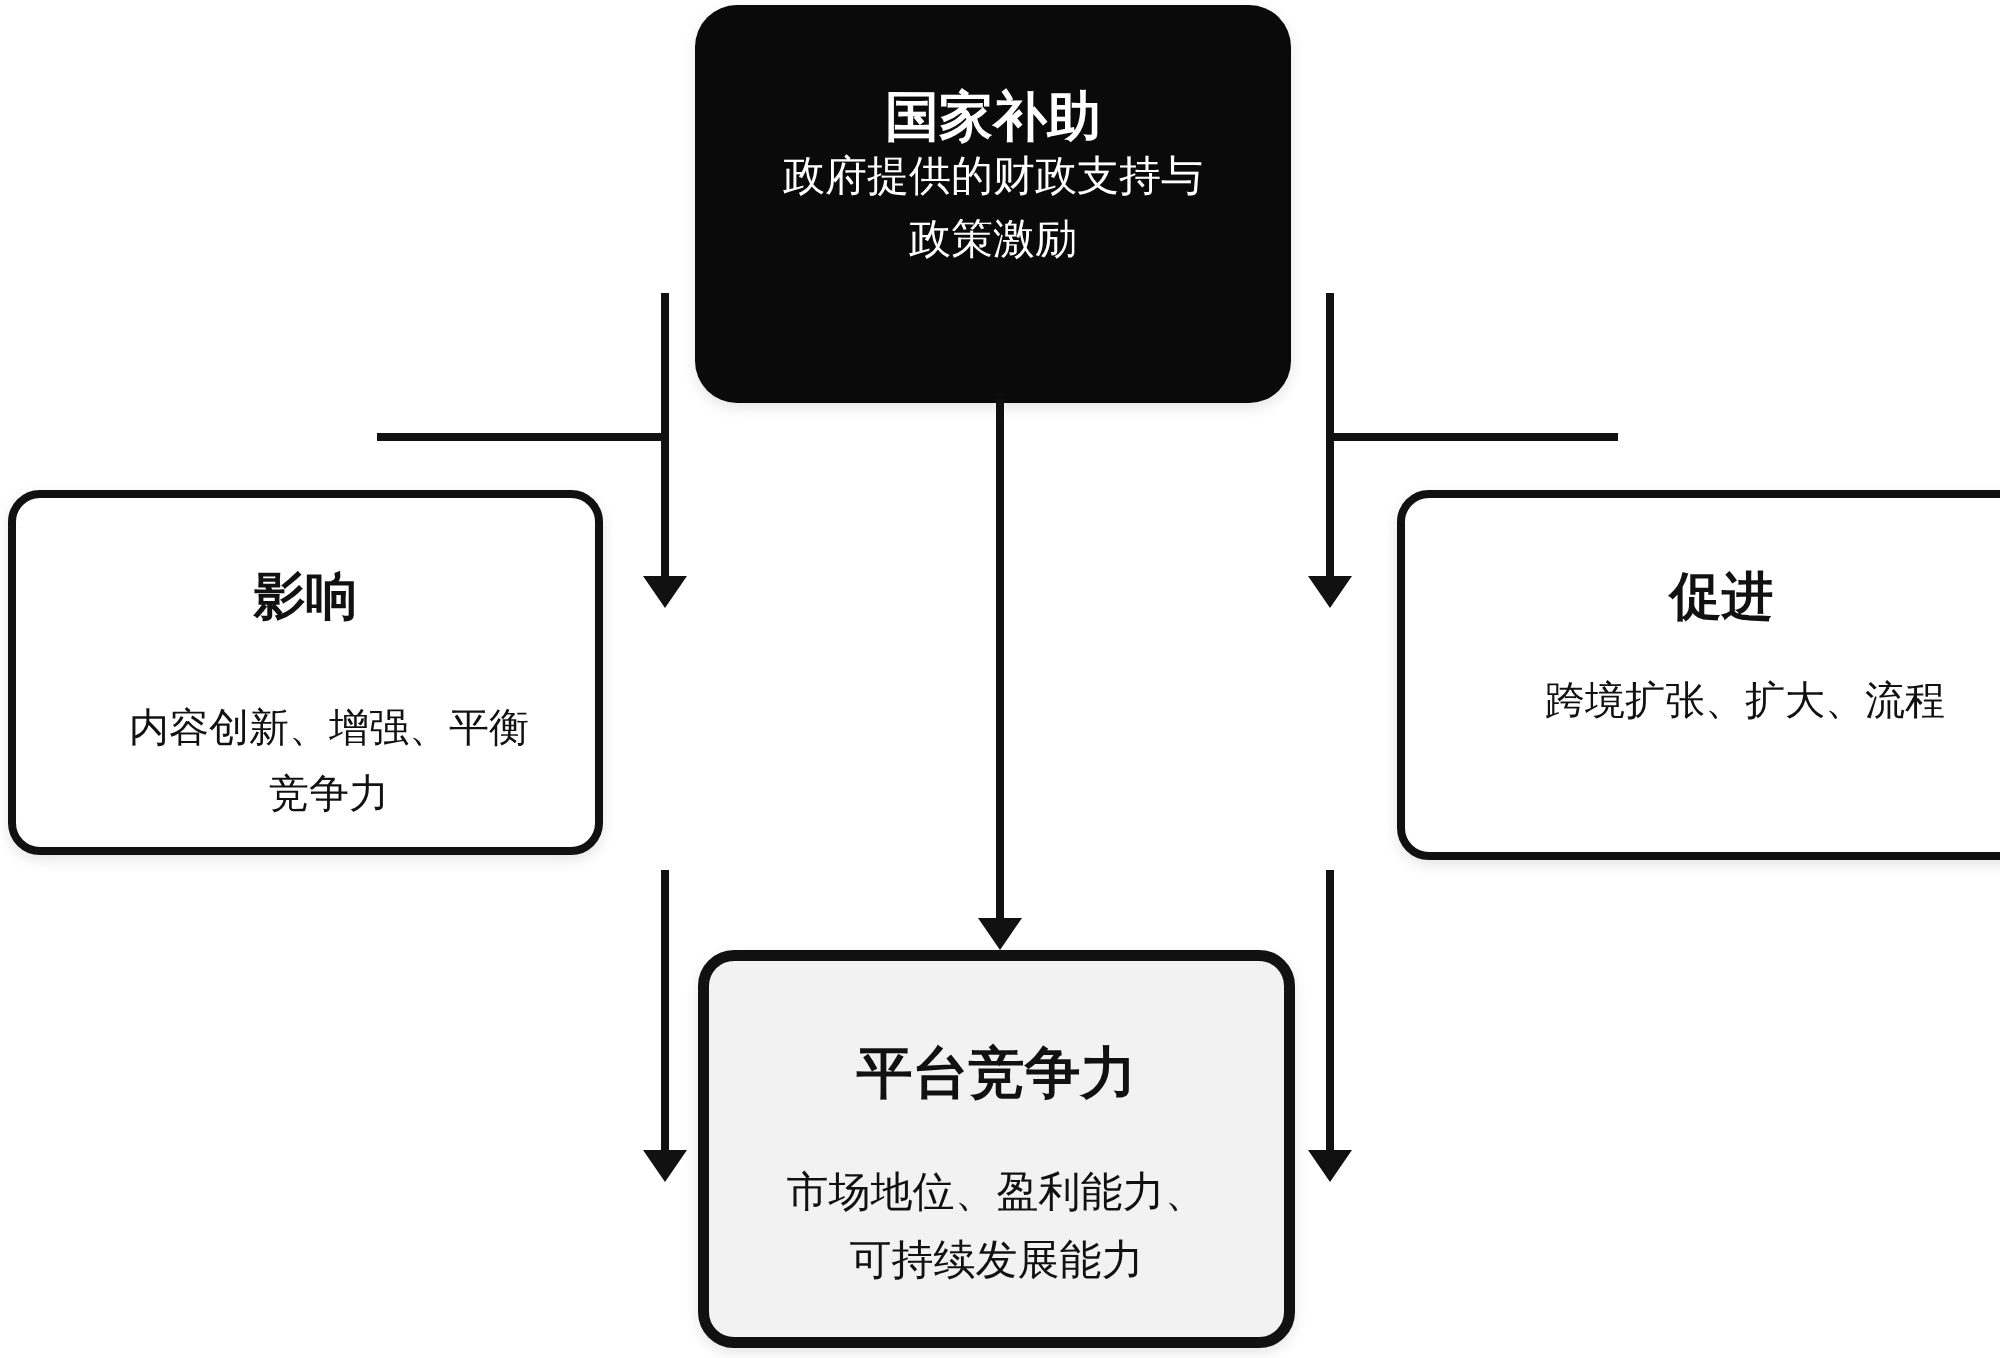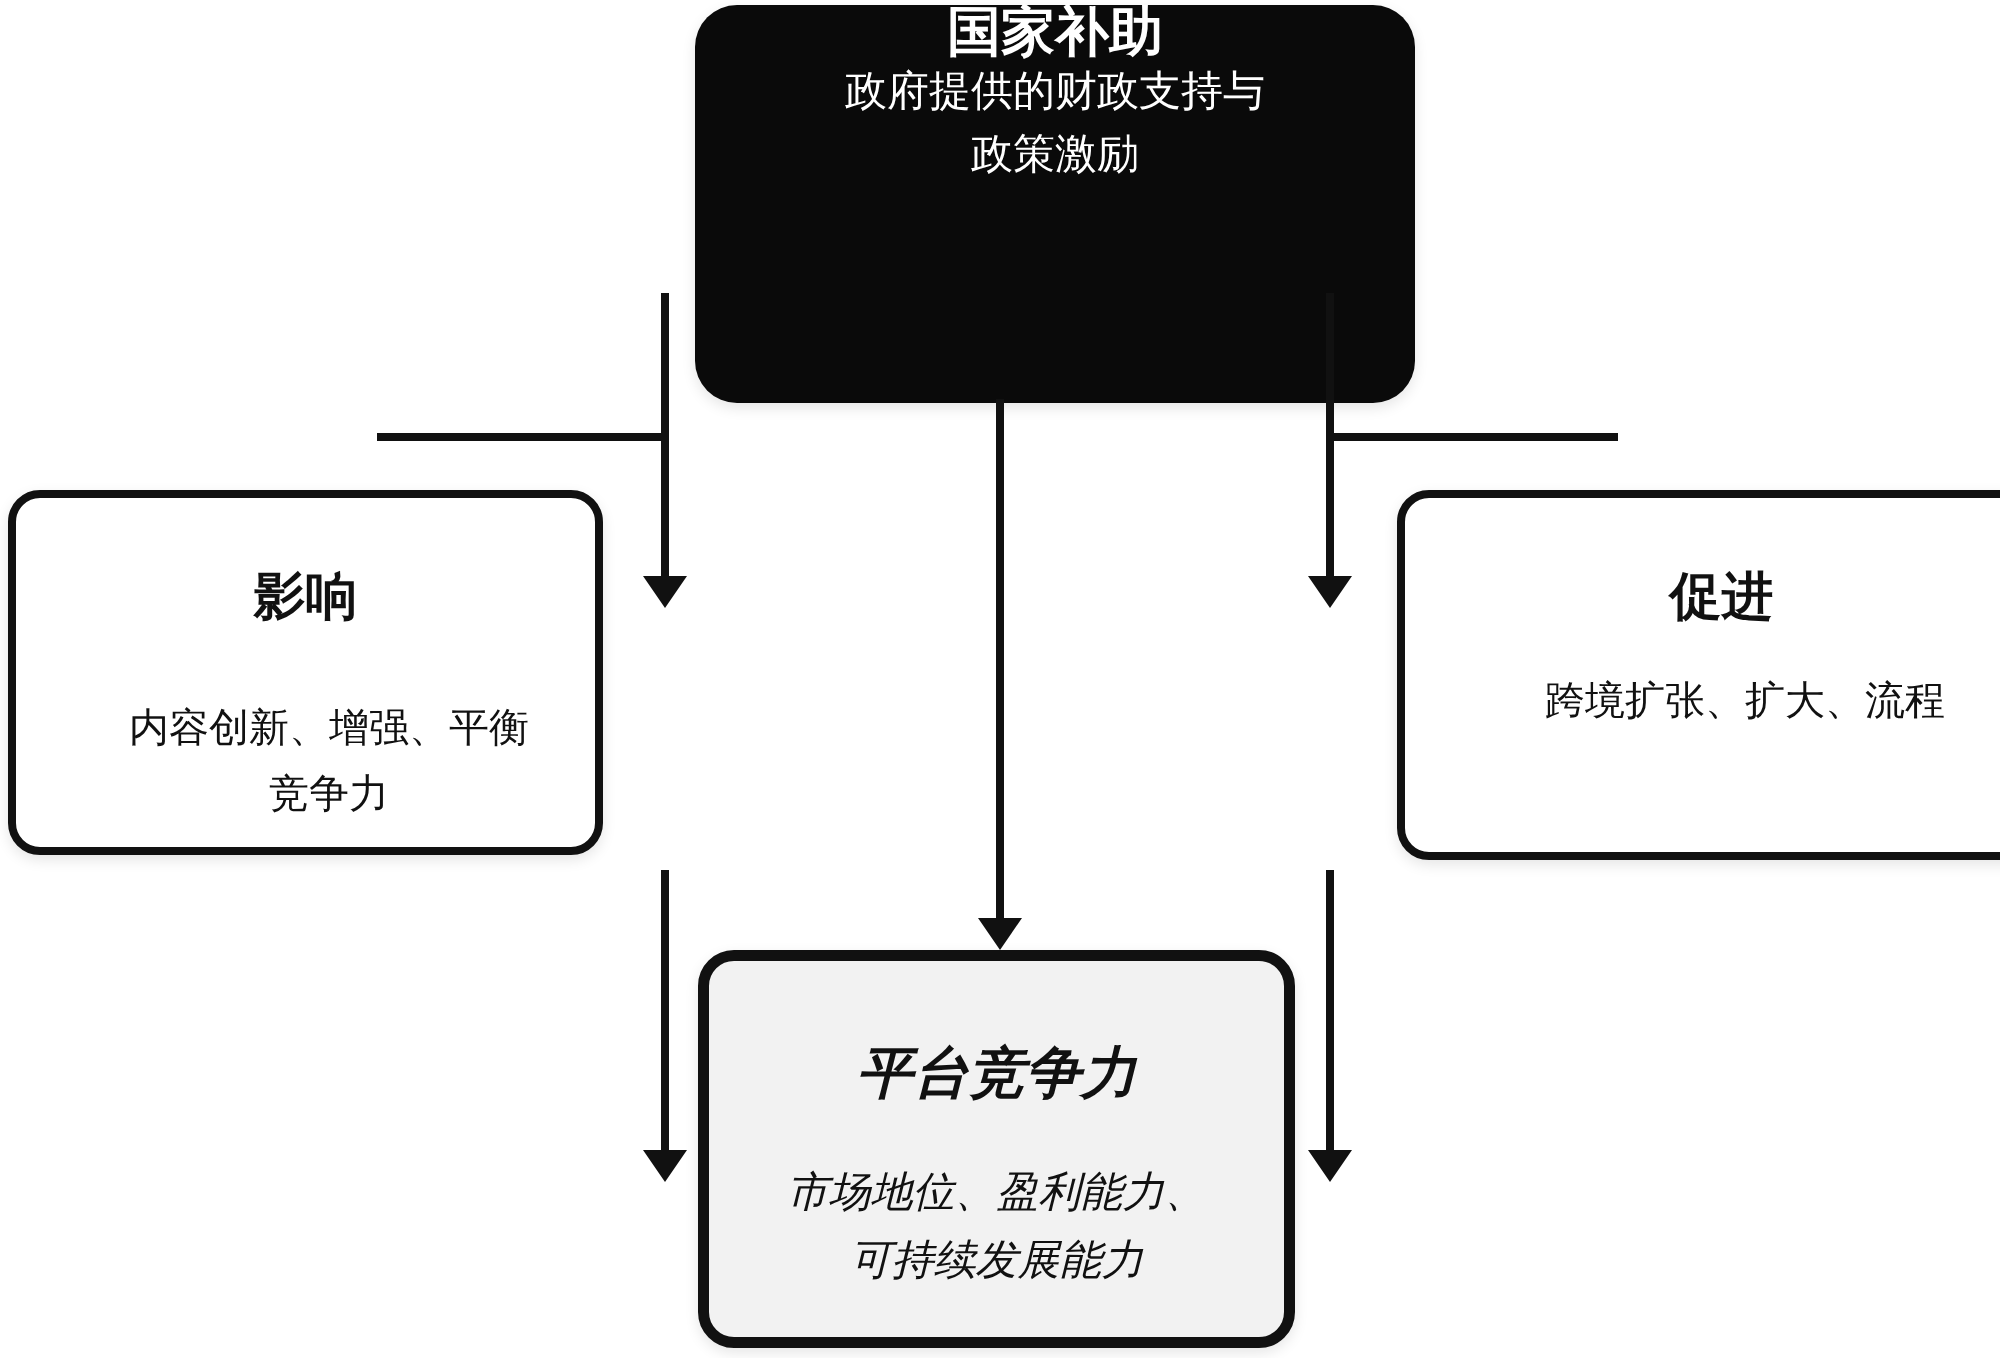--- a/index.html
+++ b/index.html
@@ -30,24 +30,25 @@
     font-weight: 700;
     white-space: nowrap;
   }
   .node-body {
     text-align: center;
     white-space: nowrap;
   }
 
   
   #node-subsidy {
-    left: 695px; top: 5px; width: 720px; height: 398px;
+    left: 695px; top: 5px; width: 596px; height: 398px;
     background: #0a0a0a;
     color: #ffffff;
     border-radius: 42px;
+    padding-top: 85px;
   }
   #node-subsidy .node-title { font-size: 54px; line-height: 54px; }
   #node-subsidy .node-body  { font-size: 42px; line-height: 63px; }
 
   
   .side-node {
     background: #ffffff;
     color: #111111;
     border: 8px solid #111111;
     border-radius: 32px;
@@ -59,21 +60,20 @@
   #node-promote { left: 1397px; top: 490px; width: 649px; height: 370px; }
 
   
   #node-competitiveness {
     left: 698px; top: 950px; width: 597px; height: 398px;
     background: #f2f2f2;
     color: #111111;
     border: 11px solid #111111;
     border-radius: 36px;
     padding-top: 84px;
-    font-style: italic;
   }
   #node-competitiveness .node-title { font-size: 56px; line-height: 56px; }
   #node-competitiveness .node-body  { margin-top: 57px; font-size: 42px; line-height: 68px; }
 
   
   .vline, .hline {
     position: absolute;
     background: #111111;
   }
   .vline { width: 8px; }

